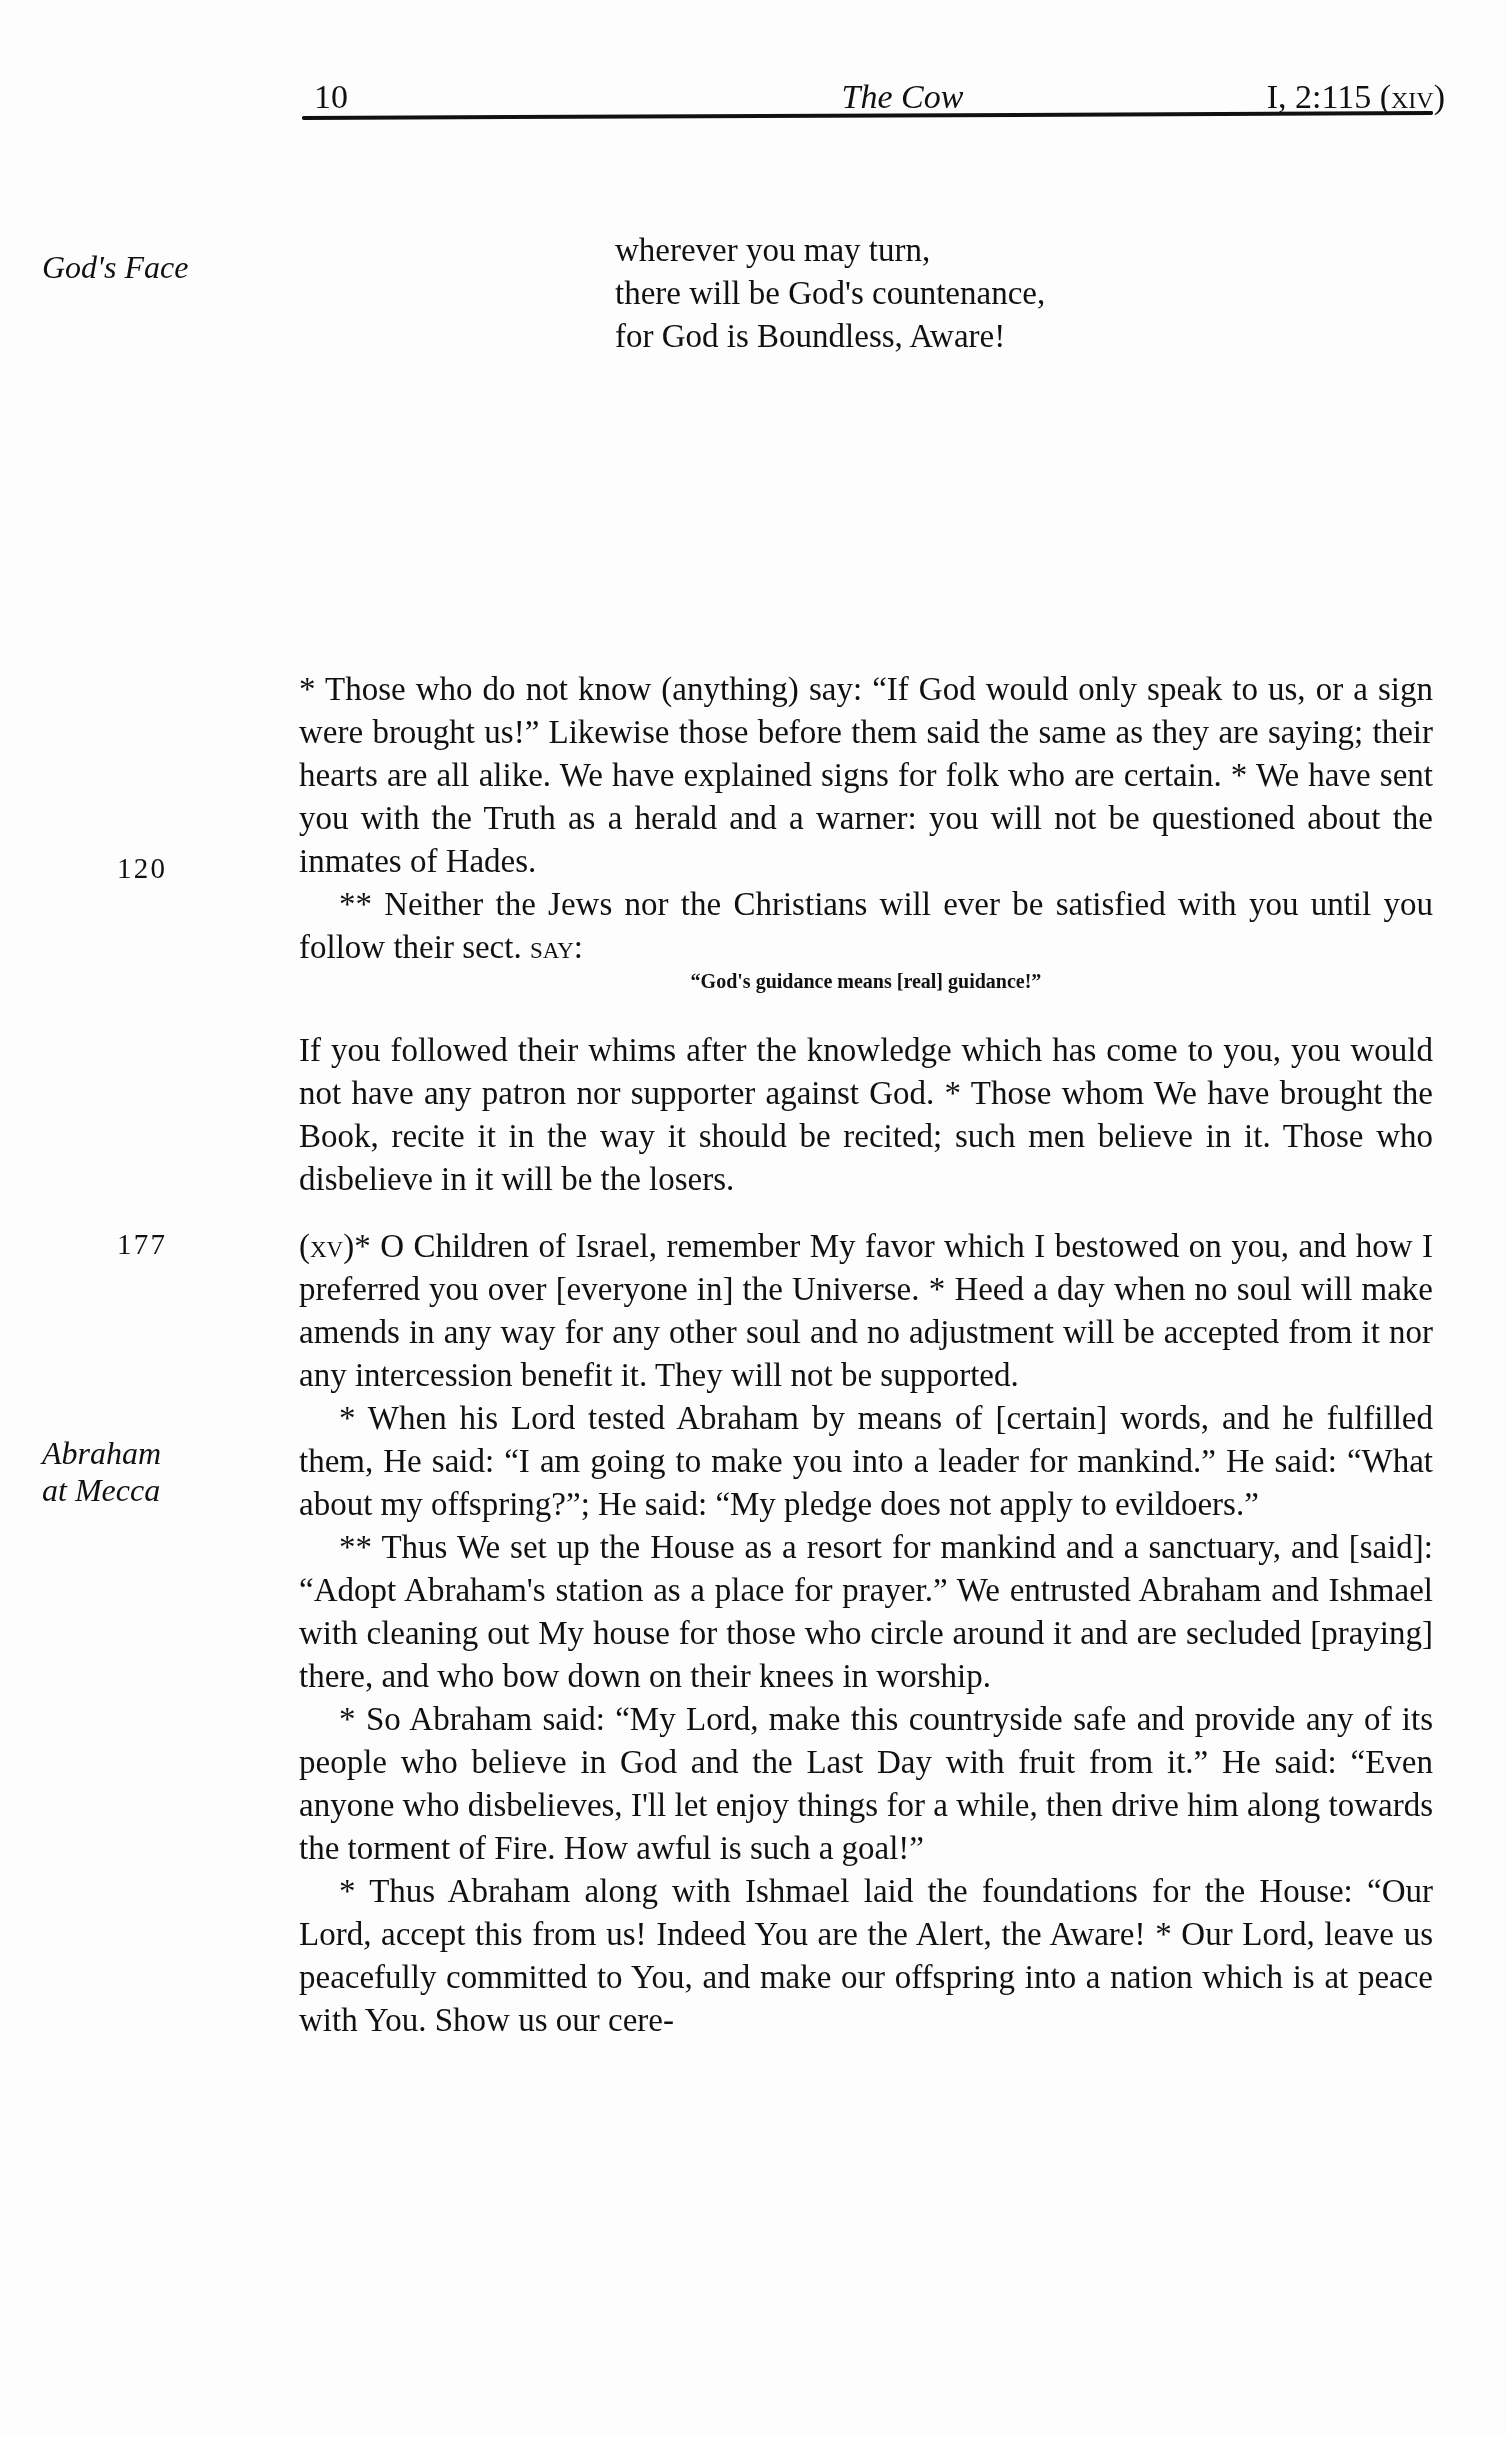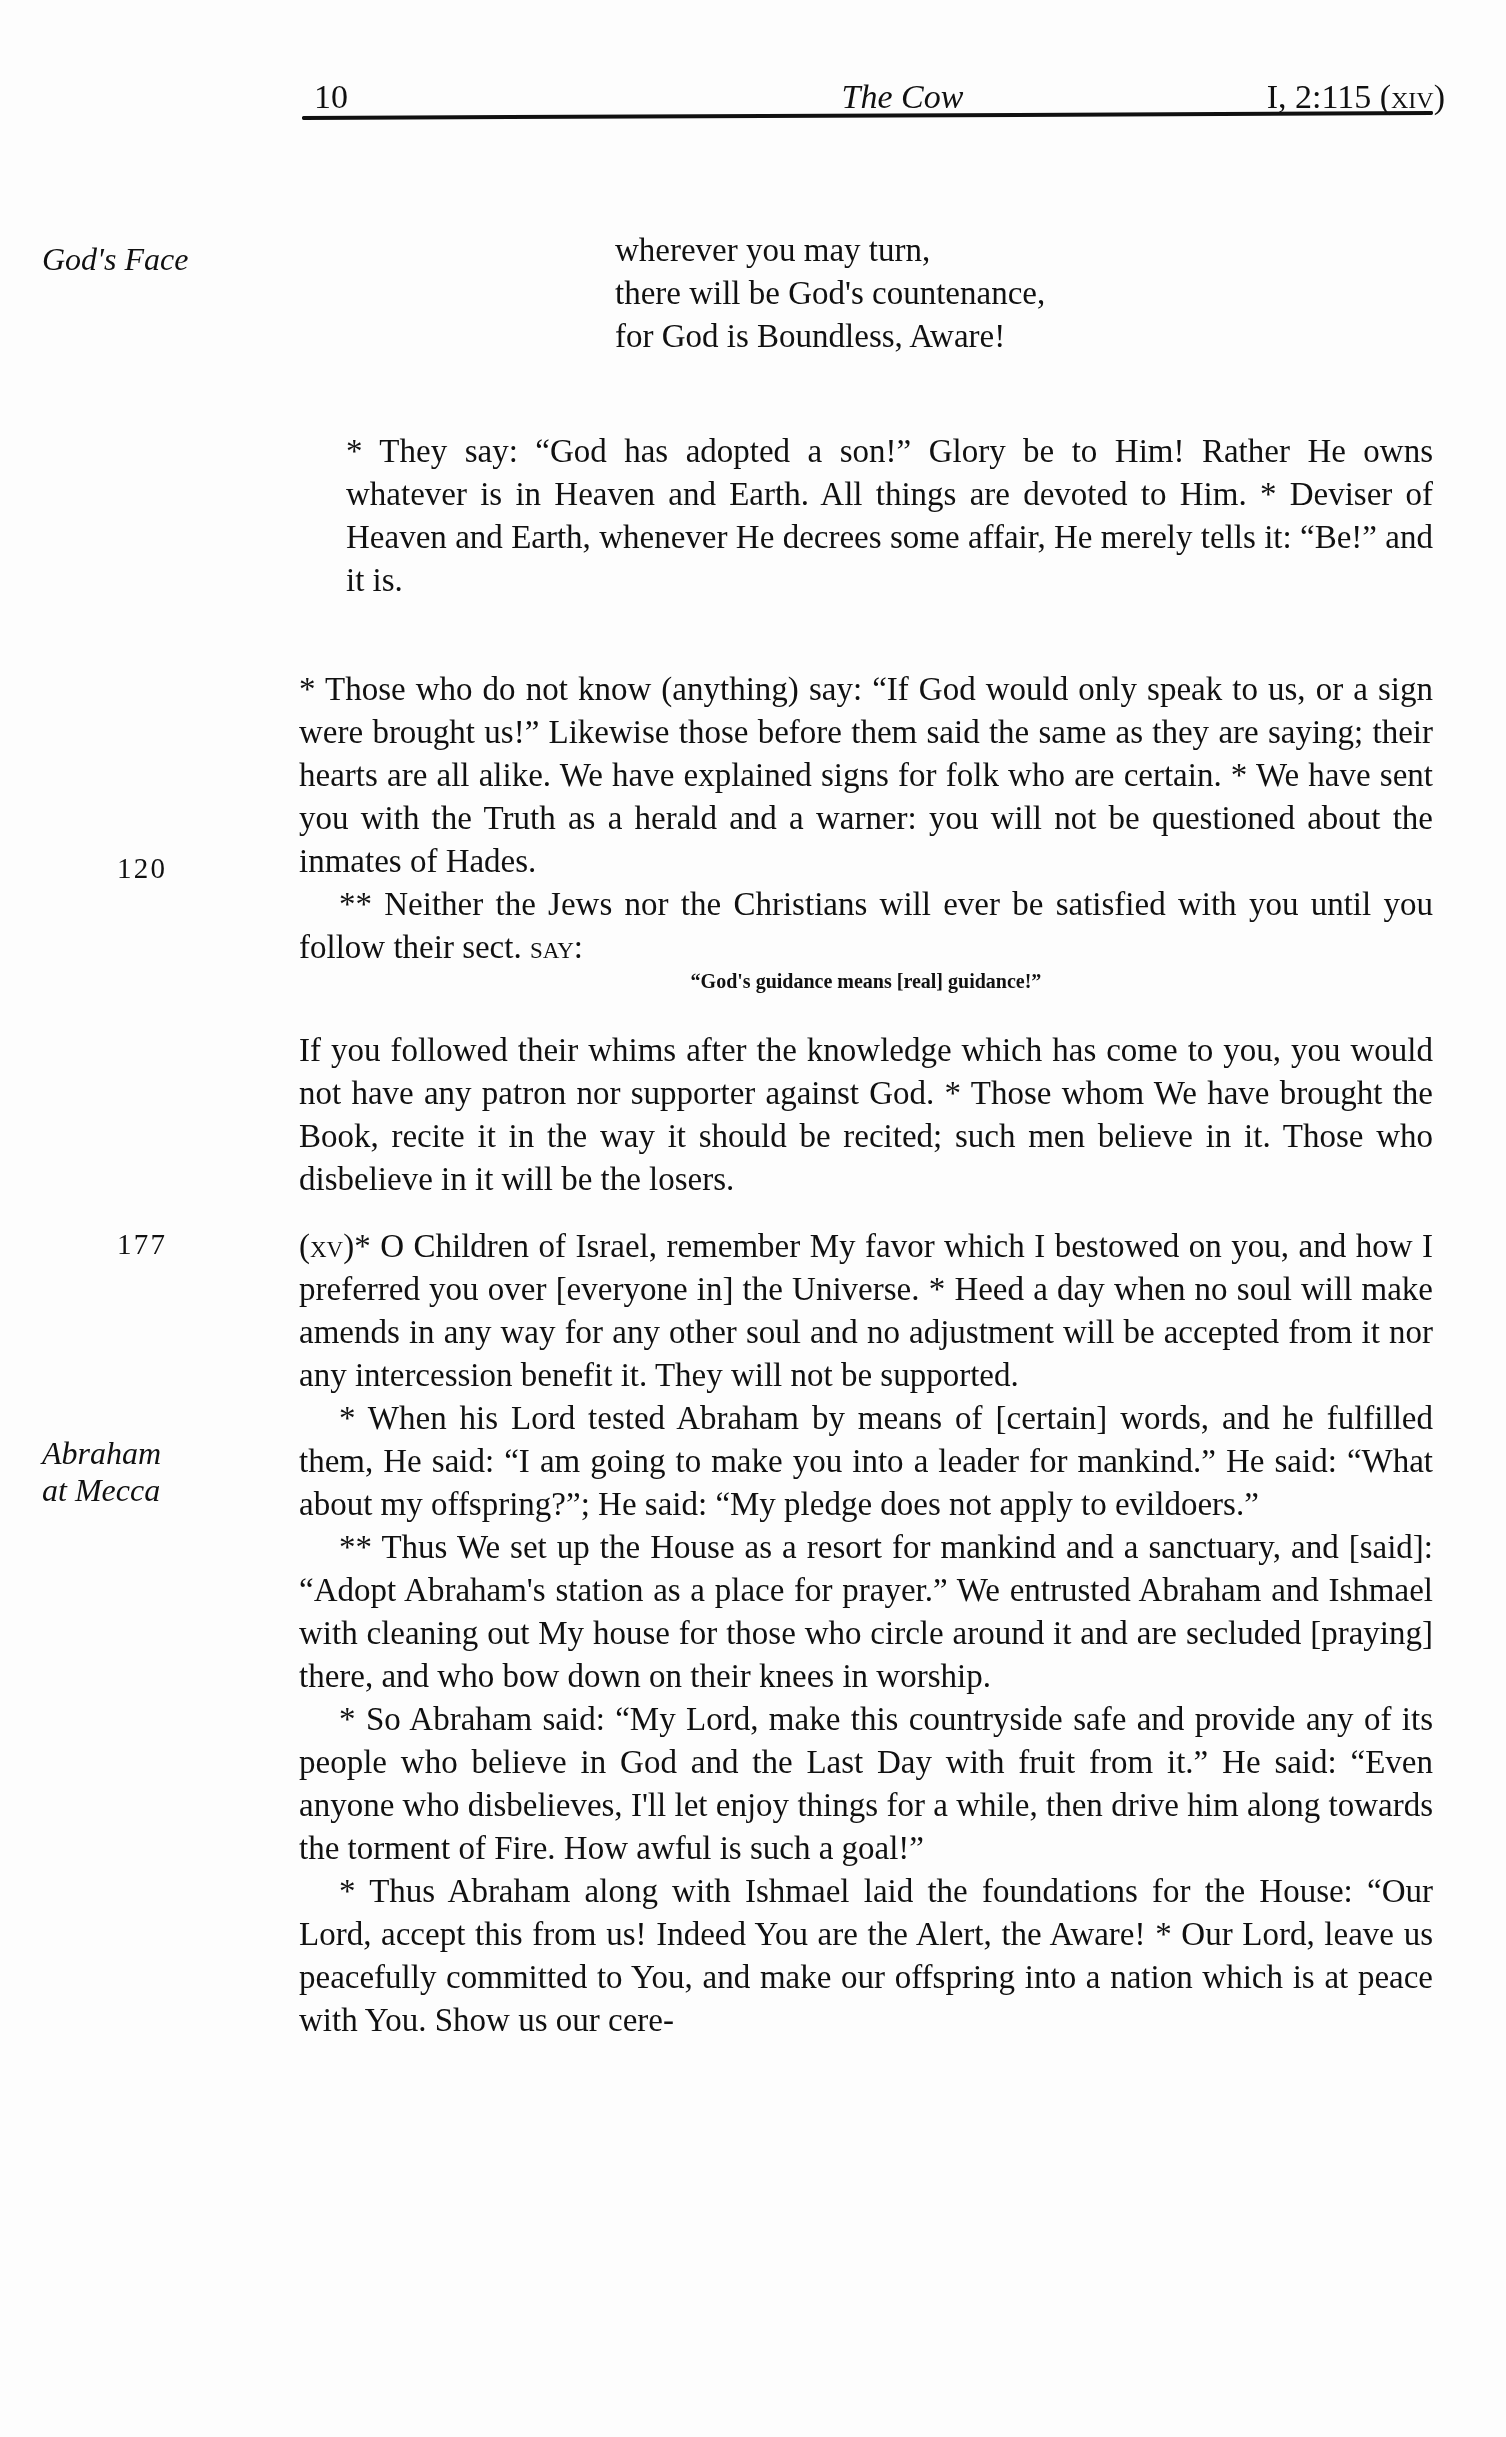--- a/index.html
+++ b/index.html
@@ -36,37 +36,34 @@
 
 <div class="page">
 
   <div class="running-head">
     <span class="rh-page">10</span>
     <span class="rh-title">The Cow</span>
     <span class="rh-ref"><span>I, 2:115 </span><span class="sc">(xiv)</span></span>
   </div>
   <div class="rh-rule"></div>
 
-  <div class="margin note" style="top:240px;">God's Face</div>
+  <div class="margin note" style="top:248px;">God's Face</div>
   <div class="margin num" style="top:849px;">120</div>
   <div class="margin num" style="top:1225px;">177</div>
   <div class="margin note" style="top:1435px; line-height:37px;">
     <span style="display:block">Abraham</span>
     <span style="display:block">at Mecca</span>
   </div>
 
   <div class="text poem" style="top:229px;">
     <span class="line">wherever you may turn,</span>
     <span class="line">there will be God's countenance,</span>
     <span class="line">for God is Boundless, Aware!</span>
   </div>
 
-  <div class="text indented-block" style="top:430px;">
-    <p>* They say: “God has adopted a son!” Glory be to Him! Rather He owns whatever is in Heaven and Earth. All things are devoted to Him. * Deviser of Heaven and Earth, whenever He decrees some affair, He merely tells it: “Be!” and it is.</p>
-  </div>
 
   <div class="text main" style="top:628px;margin-top:40px;">
     <p>* Those who do not know (anything) say: “If God would only speak to us, or a sign were brought us!” Likewise those before them said the same as they are saying; their hearts are all alike. We have explained signs for folk who are certain. * We have sent you with the Truth as a herald and a warner: you will not be questioned about the inmates of Hades.</p>
     <p class="ind"><span>** Neither the Jews nor the Christians will ever be satisfied with you until you follow their sect. </span><span class="sc">say:</span></p>
   </div>
 
   <div class="center-quote" style="top:960px;">“God's guidance means [real] guidance!”</div>
 
   <div class="text main" style="top:1029px;">
     <p>If you followed their whims after the knowledge which has come to you, you would not have any patron nor supporter against God. * Those whom We have brought the Book, recite it in the way it should be recited; such men believe in it. Those who disbelieve in it will be the losers.</p>

